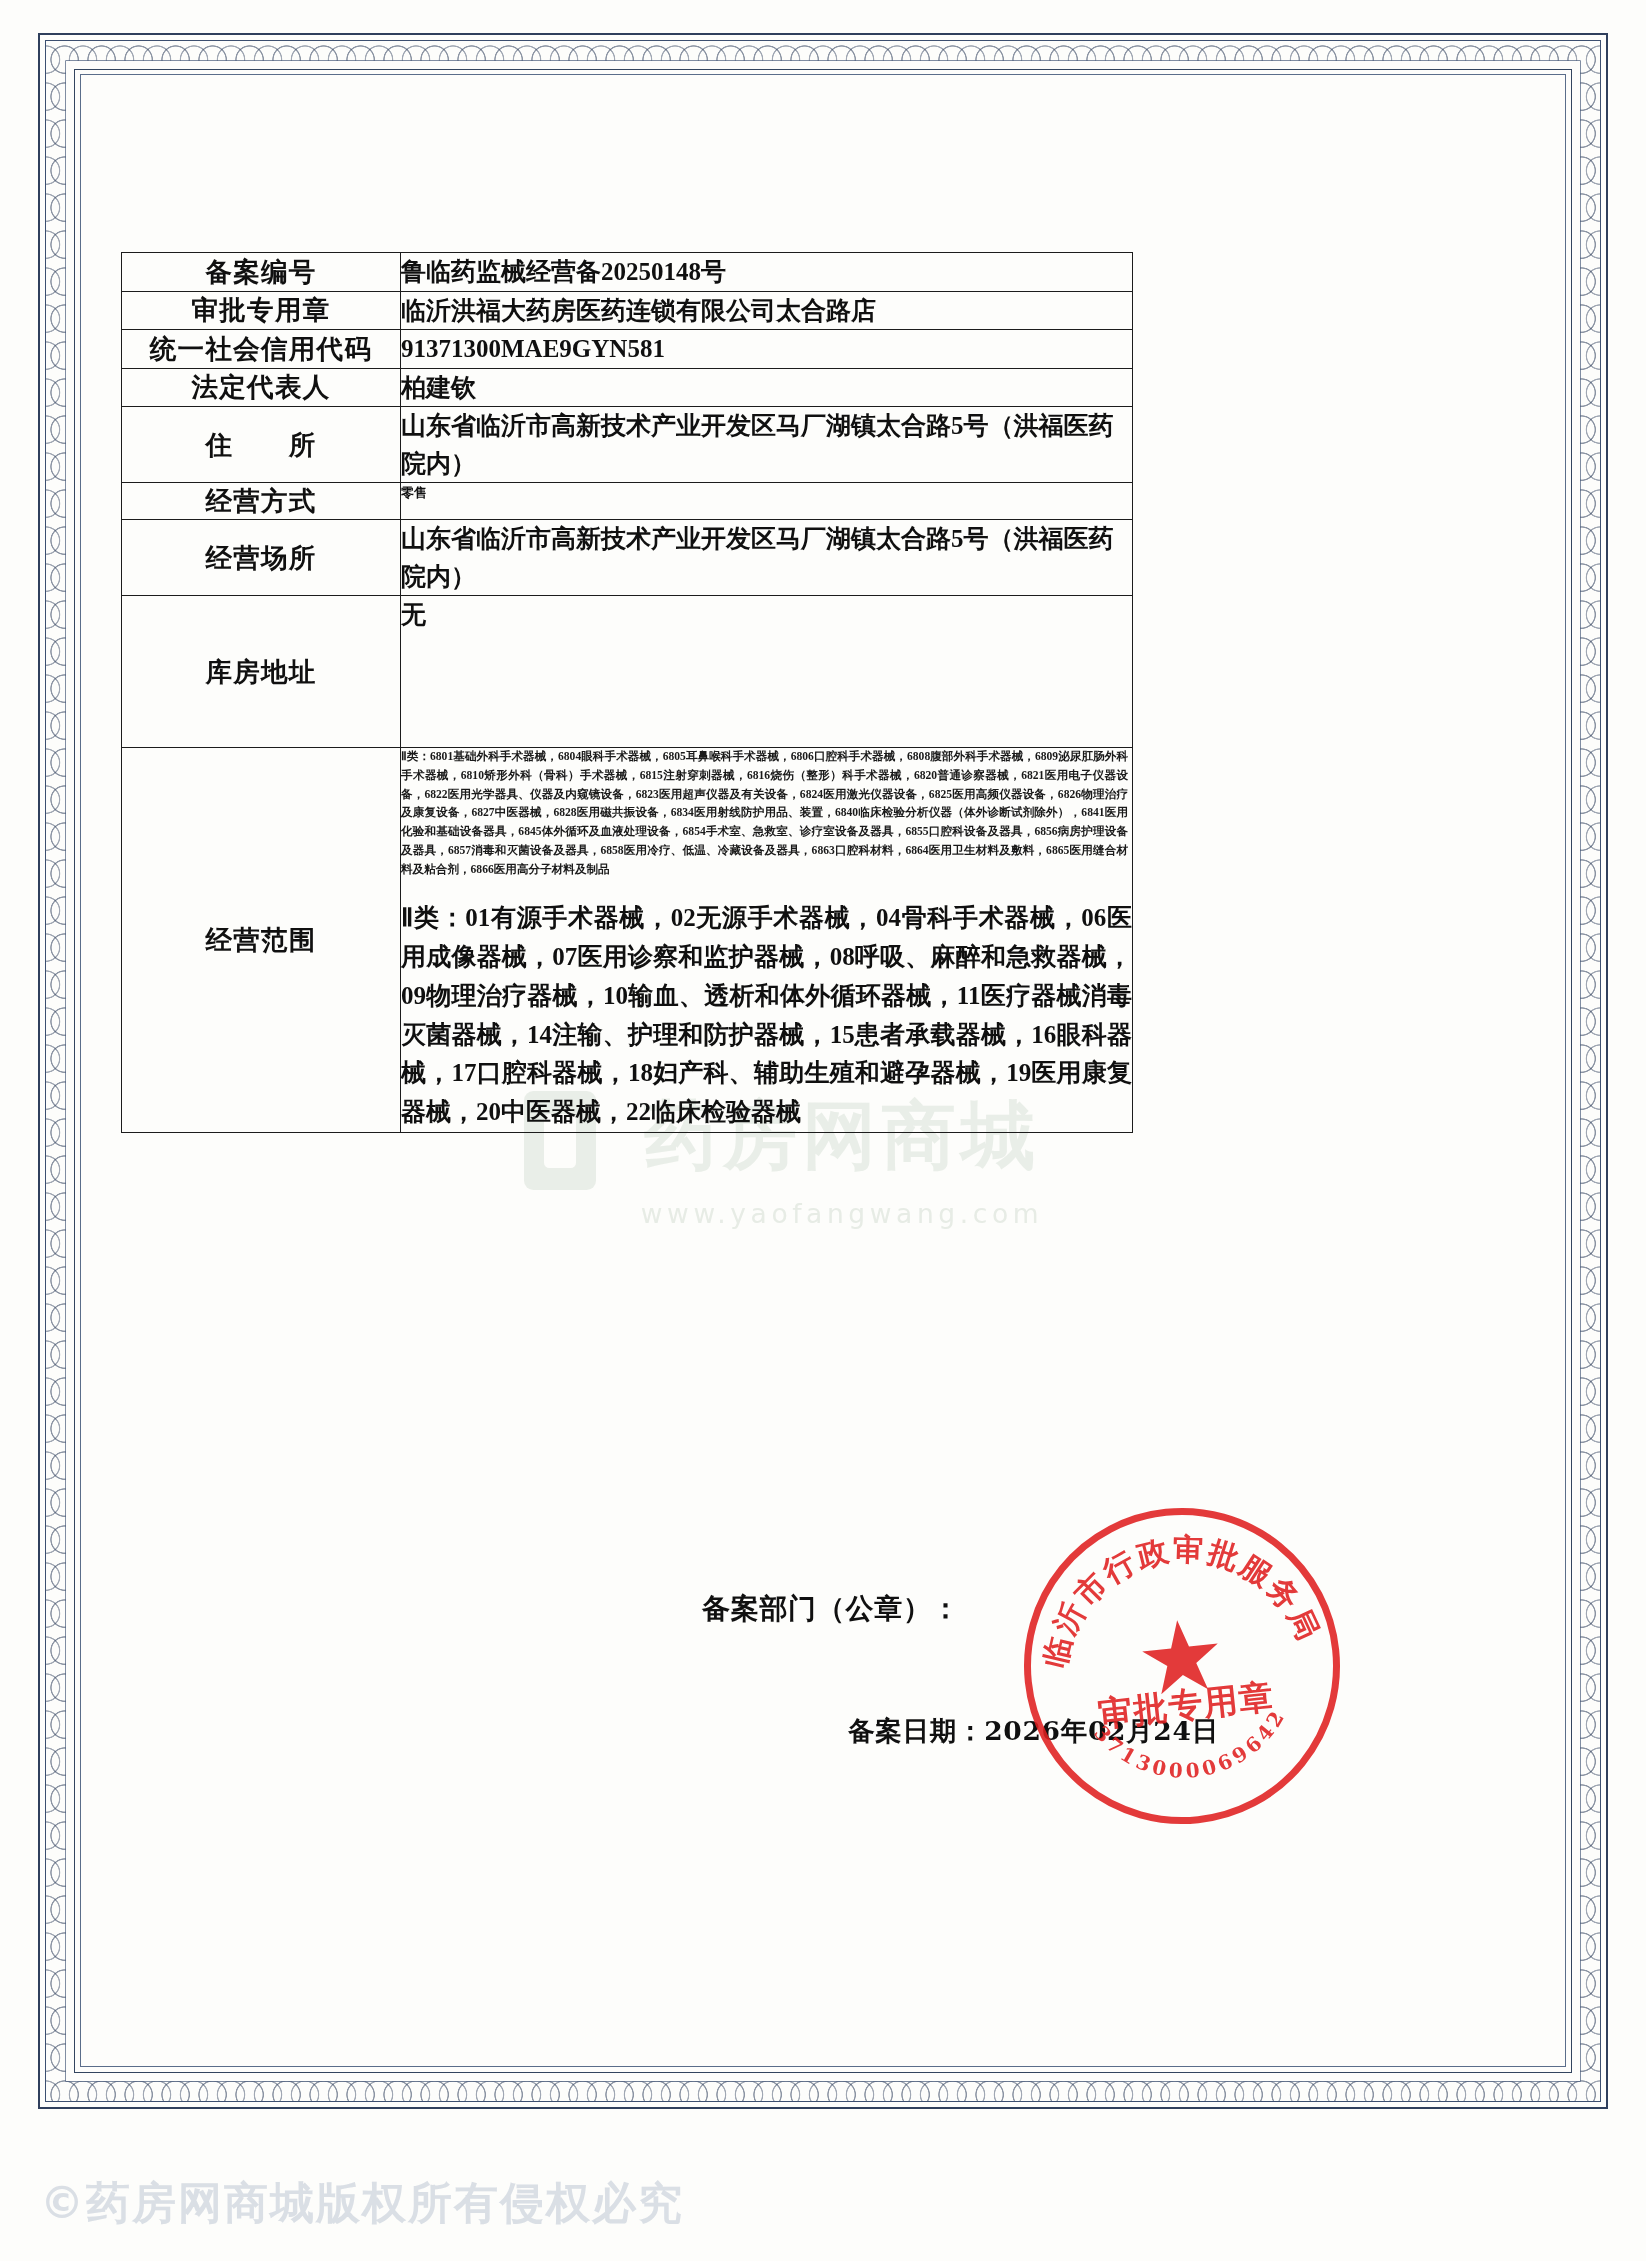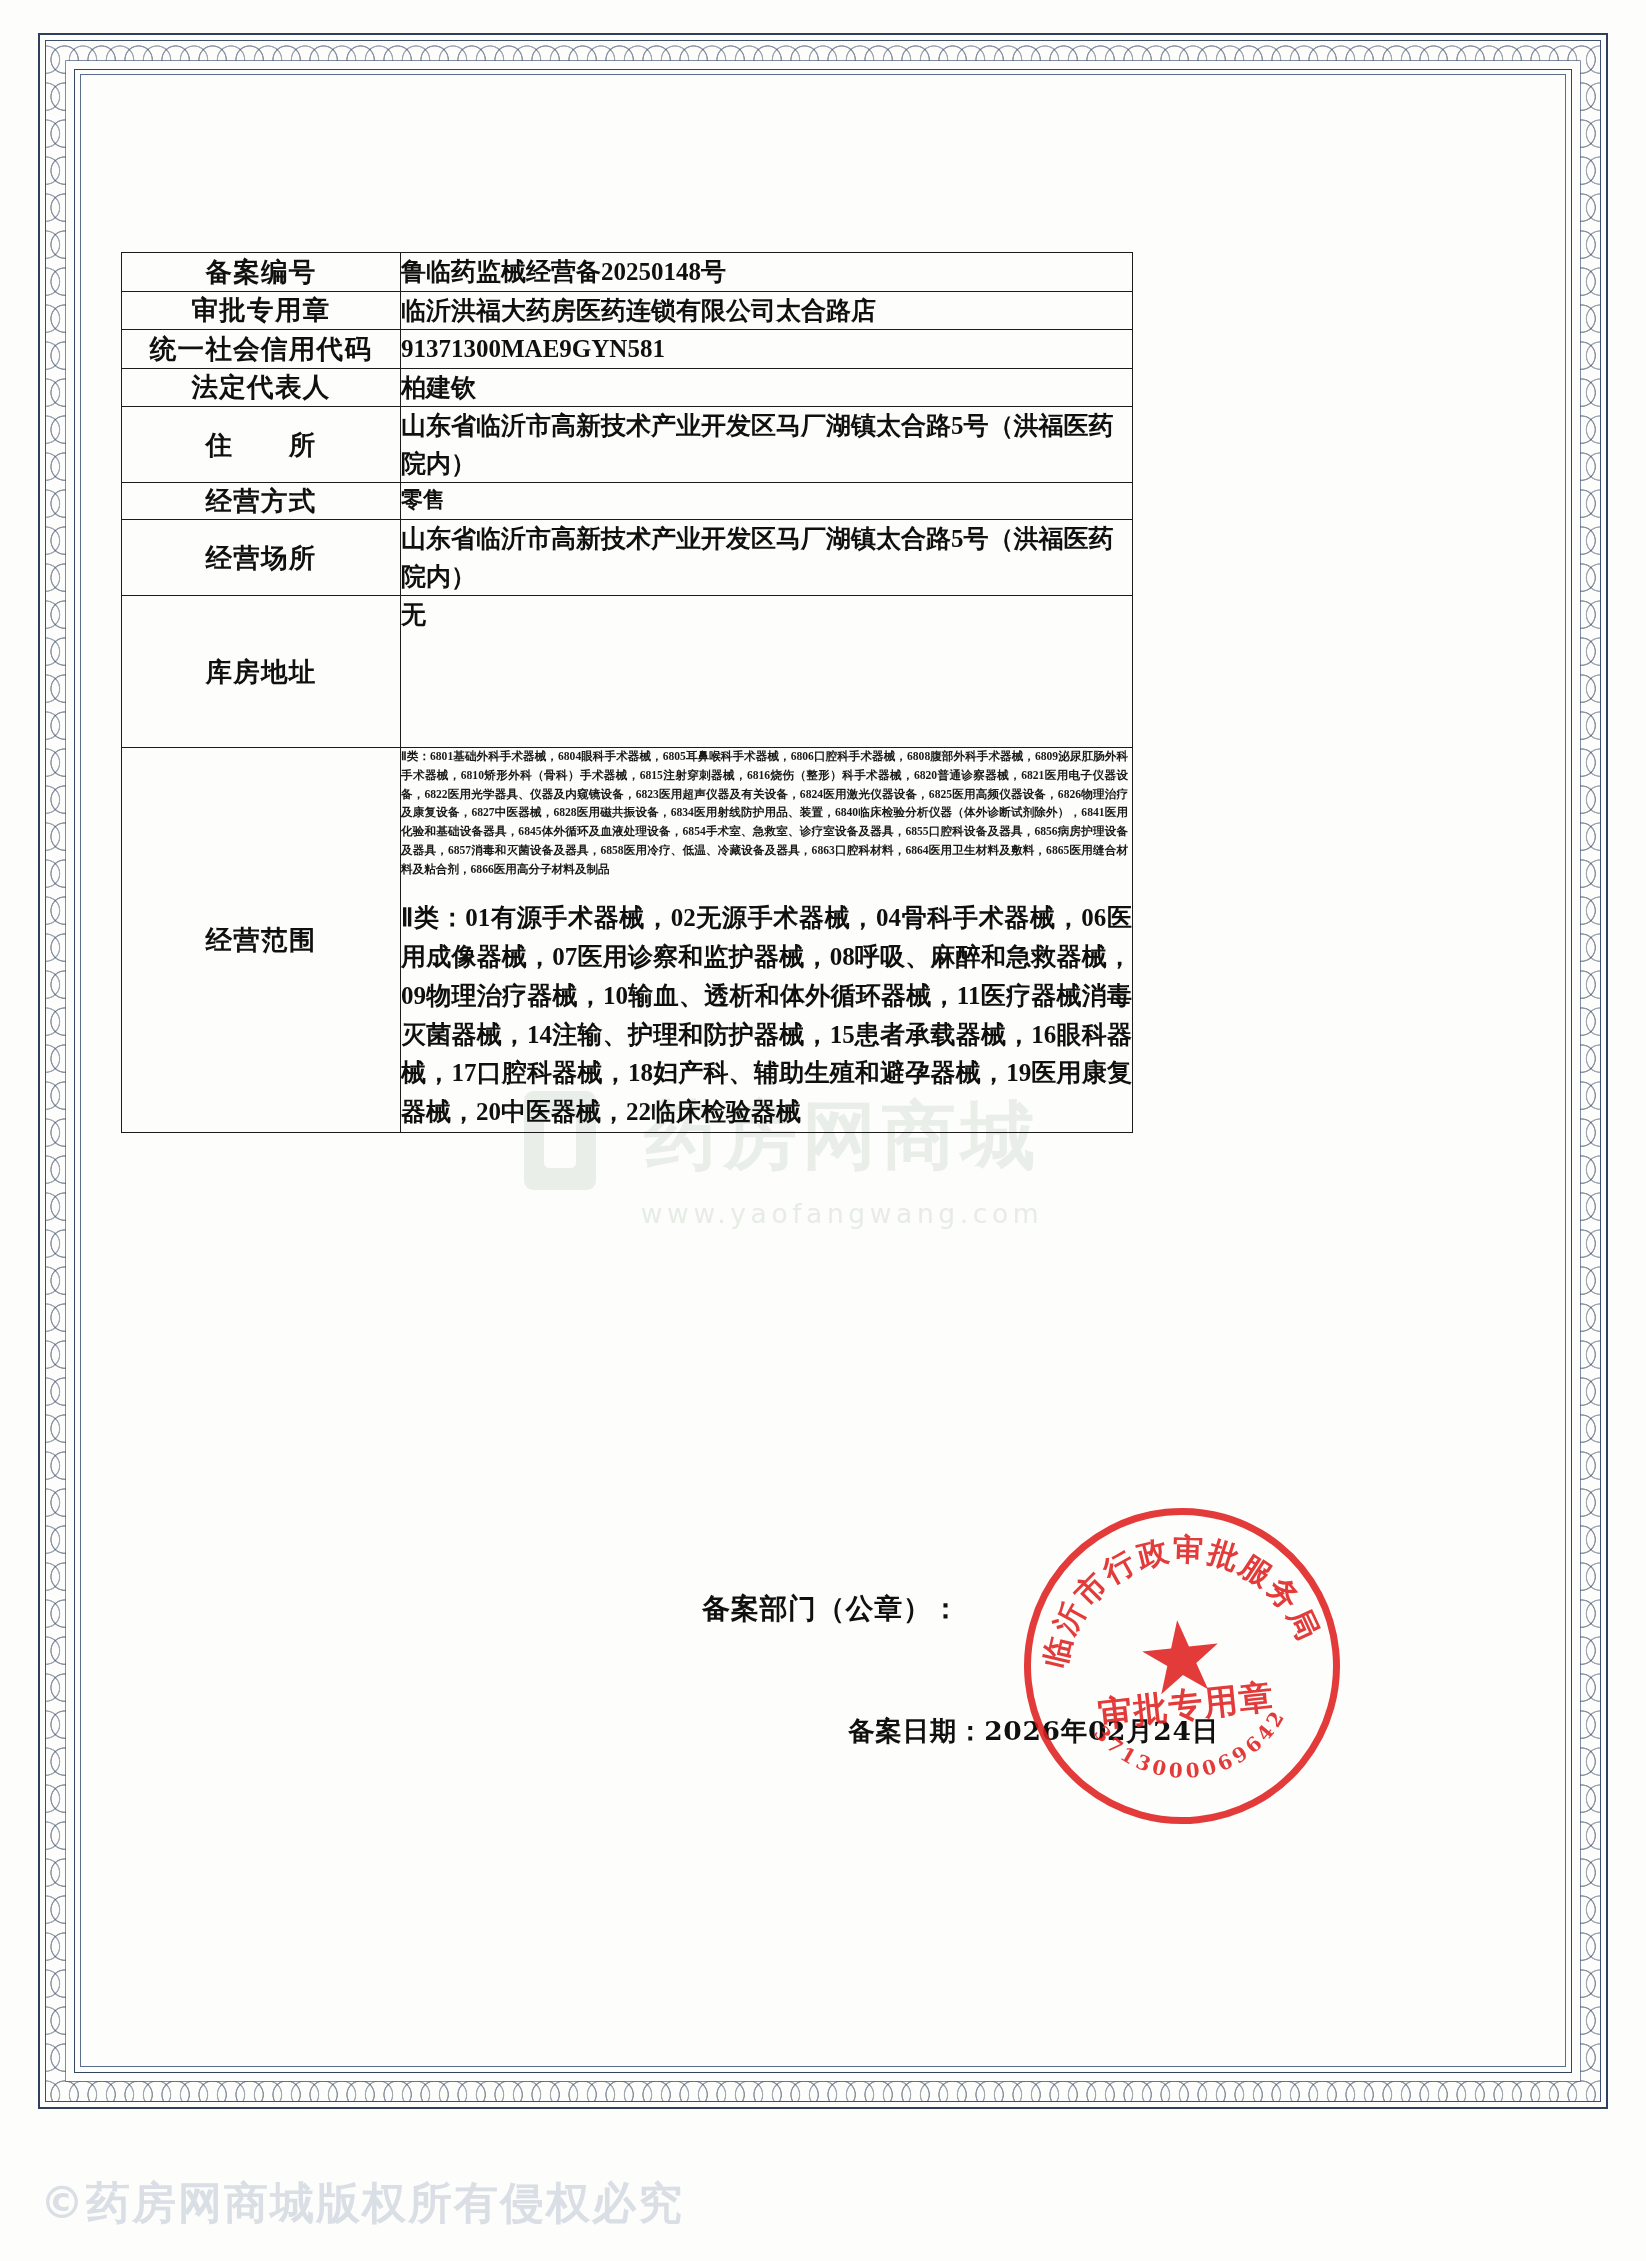--- a/index.html
+++ b/index.html
@@ -107,21 +107,21 @@
   td.val {
     padding: 8px 6.6px 8px 18.6px;
     font-size: 25px;
     font-weight: bold;
     font-family: Liberation Serif, serif;
     color: #101010;
     line-height: 1.5;
     vertical-align: middle;
   }
   td.val.top { vertical-align: top; }
-  td.val.small { font-size: 22px; font-weight: bold; }
+  td.val.small { font-size: 13px; font-weight: bold; }
 
   
   .scope-fine {
     font-size: 11.6px;
     line-height: 1.62;
     font-weight: bold;
     letter-spacing: 0px;
     color: #1a1a1a;
     text-align: justify;
     padding-right: 4px;

